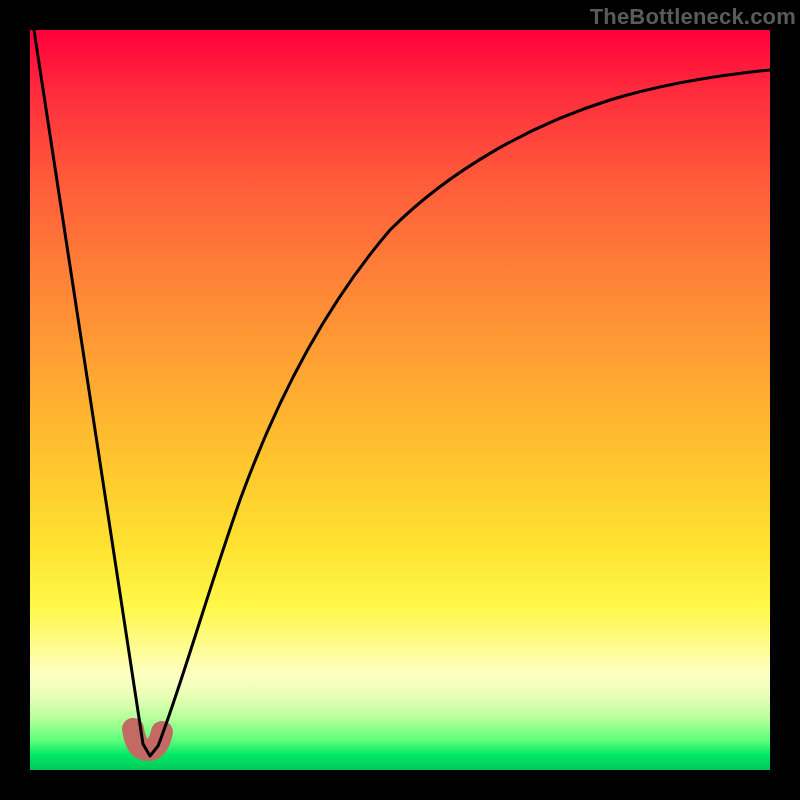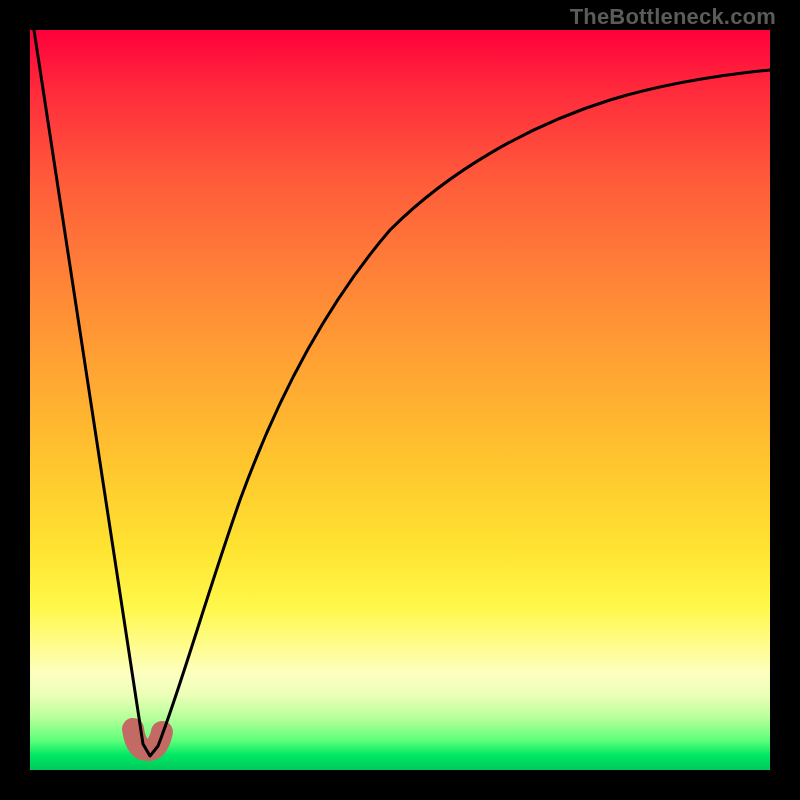--- a/index.html
+++ b/index.html
@@ -40,21 +40,21 @@
       #e9ffb6 90%,
       #b6ff9a 93%,
       #5eff7a 96%,
       #00e765 98%,
       #00c95a 100%
     );
   }
   .watermark {
     position: absolute;
     top: 4px;
-    right: 24px;
+    right: 4px;
     color: #5b5b5b;
     font-size: 22px;
     font-weight: 600;
     letter-spacing: 0.2px;
   }
   svg.curve {
     position: absolute;
     top: 0;
     left: 0;
     width: 740px;

